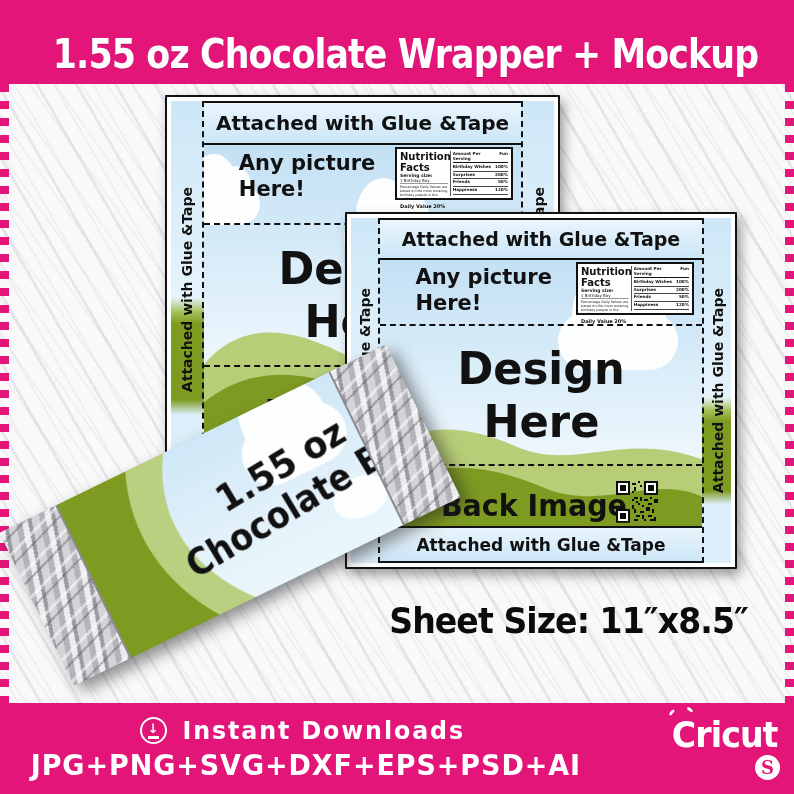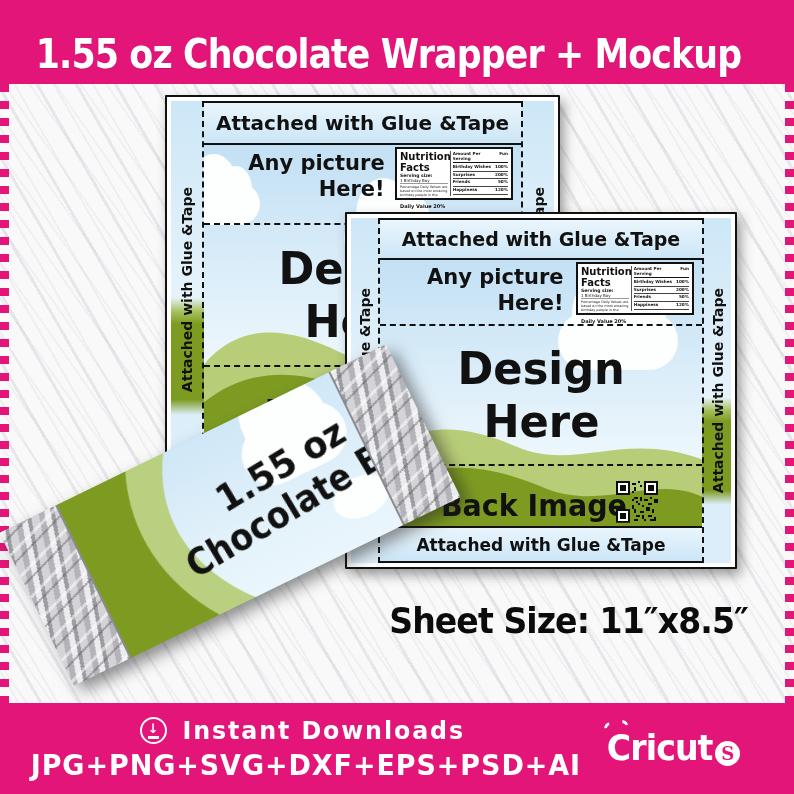--- a/index.html
+++ b/index.html
@@ -3,21 +3,21 @@
 <meta charset="utf-8">
 <style>
   * { margin:0; padding:0; box-sizing:border-box; }
   html,body { width:794px; height:794px; }
   body { font-family:"DejaVu Sans","Liberation Sans",sans-serif; overflow:hidden; }
 
   .page { position:relative; width:794px; height:794px; background:#fff; }
 
   
   .banner { position:absolute; left:0; width:794px; background:#e31578; color:#fff; }
-  .banner.top { top:0; height:108px; display:flex; align-items:center; justify-content:flex-end; }
+  .banner.top { top:0; height:108px; display:flex; align-items:center; justify-content:flex-start; }
   .title-text {
     font-size:40px; font-weight:bold; letter-spacing:-1px; white-space:nowrap;
     transform:scaleX(.87); transform-origin:center;
     text-shadow:0 1px 0 rgba(0,0,0,.15);
   }
   .banner.bottom { top:703px; height:91px; display:flex; align-items:center; }
 
   
   .stage {
     position:absolute; top:84px; left:0; width:794px; height:619px;
@@ -73,21 +73,21 @@
   .panel.frontp { border-bottom:2px dashed #111; }
   .panel.designp { border-bottom:2px dashed #111; display:flex; flex-direction:column;
     align-items:center; justify-content:center; }
   .sheet.front .panel.frontp { height:66px; }
   .sheet.front .panel.designp { height:140px; }
   .sheet.front .panel.backp { height:78px; }
   .sheet.back .panel.frontp { height:80px; }
   .sheet.back .panel.designp { height:142px; }
   .sheet.back .panel.backp { height:86px; }
 
-  .anypic { position:absolute; left:11%; top:5px; width:46%; text-align:right;
+  .anypic { position:absolute; left:11%; top:5px; width:46%; text-align:left;
     font-weight:bold; font-size:21px; line-height:1.25; color:#111; }
 
   .design-line { font-weight:bold; color:#111; font-size:45px; line-height:1.18;
     letter-spacing:0; transform:scaleX(.96); }
 
   .backp { display:flex; align-items:center; }
   .back-label { font-weight:bold; font-size:30px; color:#111; margin-left:56px; transform:scaleX(.95); }
   .qr { position:absolute; right:44px; top:50%; transform:translateY(-58%); width:42px; height:42px; }
 
   
@@ -141,21 +141,21 @@
 
   
   .foot-left { flex:1; display:flex; flex-direction:column; align-items:center; padding-left:8px; }
   .dl-row { display:flex; align-items:center; gap:8px; margin-bottom:3px; }
   .dl-icon { width:27px; height:27px; border:2.5px solid #fff; border-radius:50%;
     display:flex; flex-direction:column; align-items:center; justify-content:center; line-height:1; }
   .dl-glyph { font-size:13px; font-weight:bold; color:#fff; height:13px; }
   .dl-bar { width:11px; height:2.5px; background:#fff; margin-top:1.5px; }
   .dl-text { font-weight:bold; font-size:25px; letter-spacing:2px; transform:scaleX(.95); }
   .formats { font-weight:bold; font-size:29px; letter-spacing:1px; transform:scaleX(.93); white-space:nowrap; }
-  .foot-logos { width:190px; padding-right:14px; display:flex; align-items:flex-end; }
+  .foot-logos { width:190px; padding-right:14px; display:flex; flex-direction:column; align-items:flex-end; }
   .cricut { position:relative; font-weight:bold; font-size:35px; letter-spacing:-1px; line-height:1; transform:scaleX(.95); }
   .ant { position:absolute; width:11px; height:13px; border:3px solid transparent; border-top:3px solid #fff; border-radius:50%; }
   .ant.a1 { left:-2px; top:-9px; transform:rotate(-48deg); }
   .ant.a2 { left:11px; top:-11px; transform:rotate(35deg); }
   .sil { display:flex; align-items:center; gap:5px; margin-top:2px; }
   .s-circle { width:25px; height:25px; border-radius:50%; background:#fff; color:#e31578;
     display:flex; align-items:center; justify-content:center;
     font-family:"DejaVu Serif",serif; font-weight:bold; font-size:18px; }
   .sil-text { font-family:"Liberation Sans",sans-serif; font-weight:normal; font-size:27px; letter-spacing:.5px; }
 </style>

